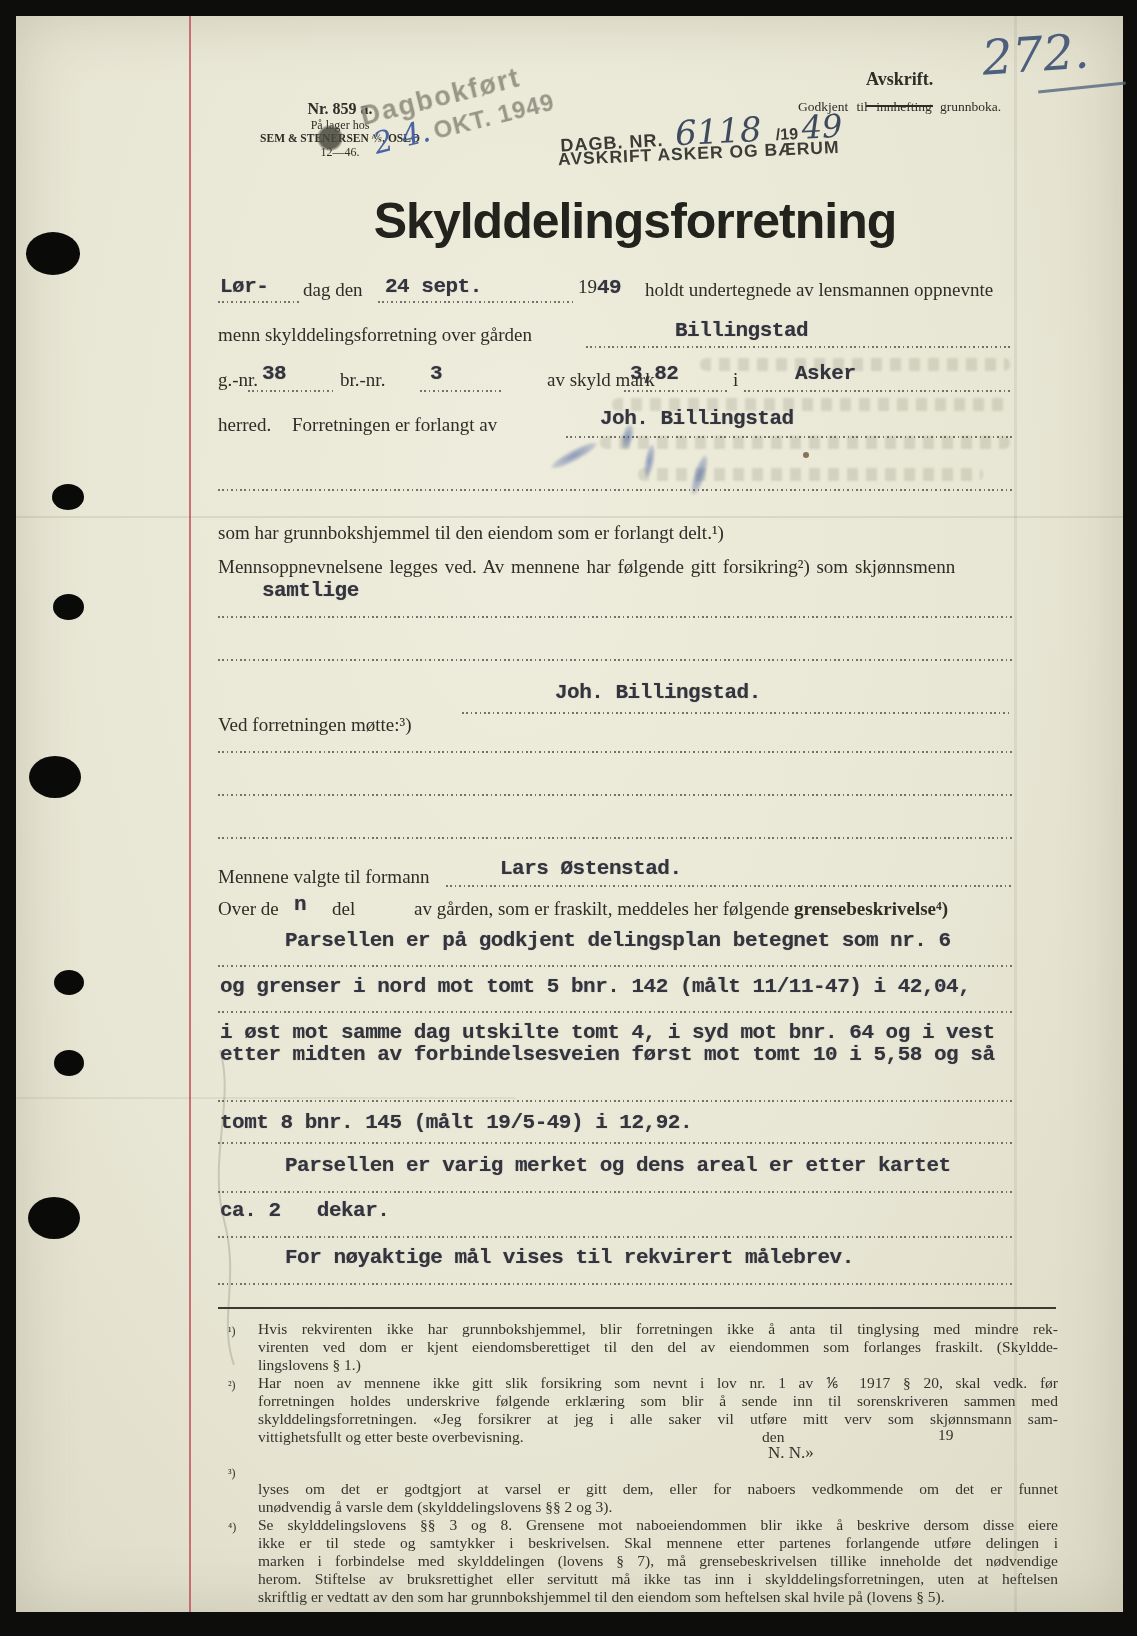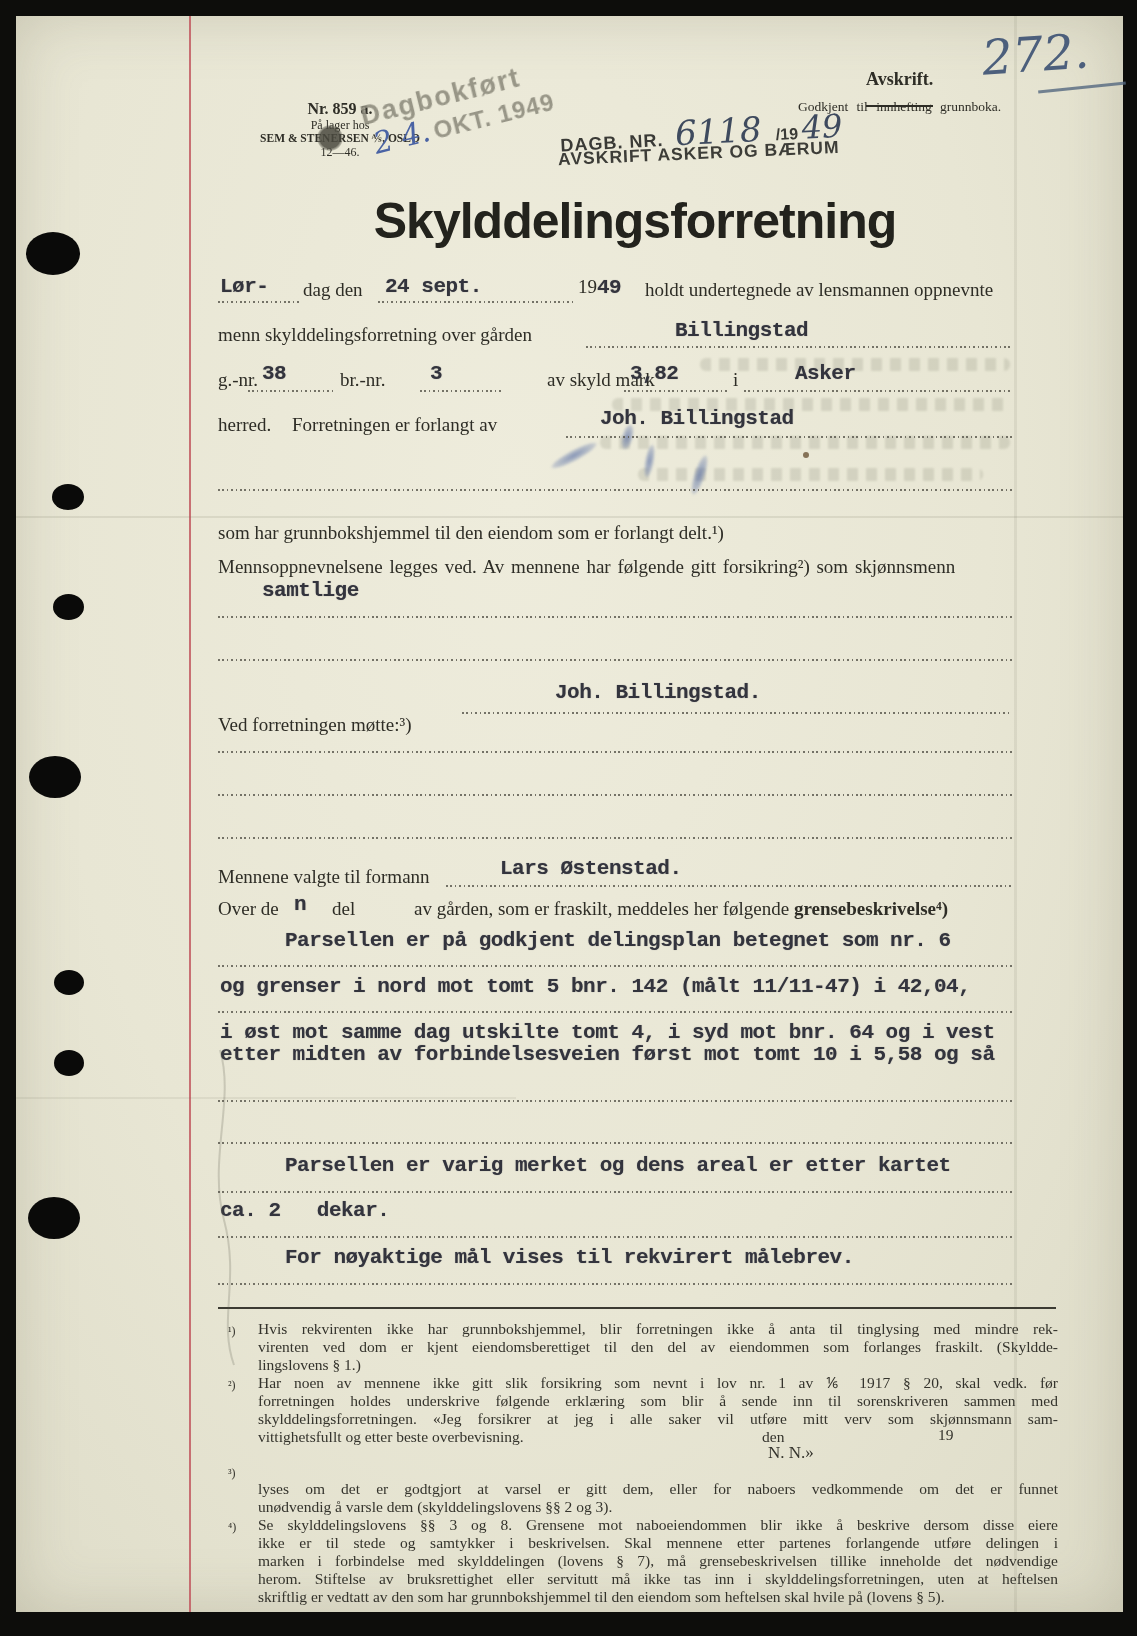--- a/index.html
+++ b/index.html
@@ -157,20 +157,21 @@
     <span>av gården, som er fraskilt, meddeles her følgende </span><span class="bold">grensebeskrivelse⁴)</span>
   </div>
 
   <div class="abs tw" style="left:285px;top:930px;">Parsellen er på godkjent delingsplan betegnet som nr. 6</div>
   <div class="dots" style="left:218px;top:965px;width:794px;"></div>
   <div class="abs tw" style="left:220px;top:976px;">og grenser i nord mot tomt 5 bnr. 142 (målt 11/11-47) i 42,04,</div>
   <div class="dots" style="left:218px;top:1011px;width:794px;"></div>
   <div class="abs tw" style="left:220px;top:1022px;">i øst mot samme dag utskilte tomt 4, i syd mot bnr. 64 og i vest</div>
   <div class="abs tw" style="left:220px;top:1044px;">etter midten av forbindelsesveien først mot tomt 10 i 5,58 og så</div>
   <div class="dots" style="left:218px;top:1100px;width:794px;"></div>
+  <div class="abs tw" style="left:220px;top:1112px;">tomt 8 bnr. 145 (målt 19/5-49) i 12,92.</div>
   <div class="dots" style="left:218px;top:1142px;width:794px;"></div>
   <div class="abs tw" style="left:285px;top:1155px;">Parsellen er varig merket og dens areal er etter kartet</div>
   <div class="dots" style="left:218px;top:1191px;width:794px;"></div>
   <div class="abs tw" style="left:220px;top:1200px;">ca. 2   dekar.</div>
   <div class="dots" style="left:218px;top:1236px;width:794px;"></div>
   <div class="abs tw" style="left:285px;top:1247px;">For nøyaktige mål vises til rekvirert målebrev.</div>
   <div class="dots" style="left:218px;top:1283px;width:794px;"></div>
 
   <div class="sep" style="left:218px;top:1307px;width:838px;"></div>
 

